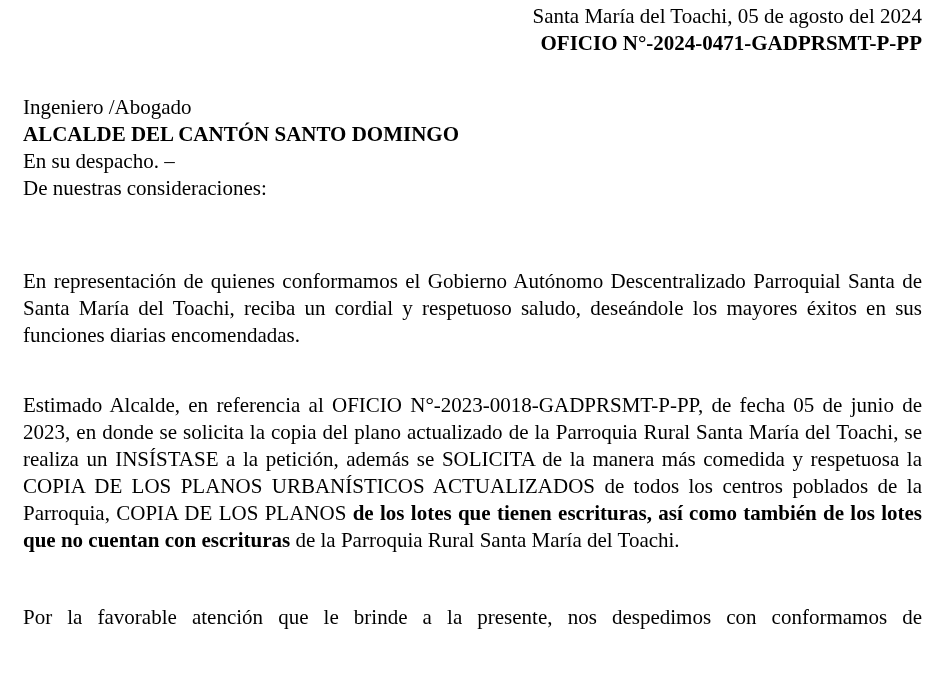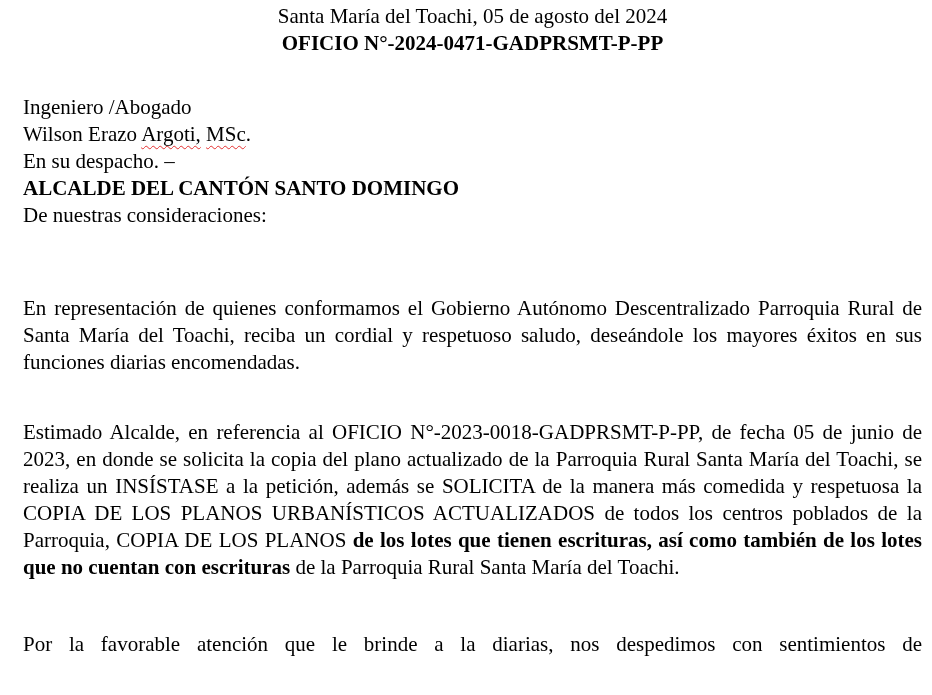--- a/index.html
+++ b/index.html
@@ -17,21 +17,21 @@
     color: #000000;
   }
   .page {
     box-sizing: border-box;
     width: 932px;
     height: 695px;
     padding: 3px 10px 0 23px;
     background: #ffffff;
   }
   .right-block {
-    text-align: center;
+    text-align: right;
   }
   .oficio-line {
     font-weight: bold;
   }
   .recipient-block {
     margin-top: 37px;
   }
   .role-line {
     font-weight: bold;
   }
@@ -66,26 +66,25 @@
 
 <div class="page">
 
   <div class="right-block">
     <p class="line">Santa María del Toachi, 05 de agosto del 2024</p>
     <p class="line oficio-line">OFICIO N°-2024-0471-GADPRSMT-P-PP</p>
   </div>
 
   <div class="recipient-block">
     <p class="line">Ingeniero /Abogado</p>
-    <p class="line"><span>Wilson Erazo </span><span class="misspell">Argoti,</span><span> </span><span class="misspell">MSc</span><span>.</span></p>
+    <p class="line role-line">ALCALDE DEL CANTÓN SANTO DOMINGO</p>
     <p class="line">En su despacho. –</p>
-    <p class="line role-line">ALCALDE DEL CANTÓN SANTO DOMINGO</p>
   </div>
 
   <p class="line salutation">De nuestras consideraciones:</p>
 
-  <p class="para para-1">En representación de quienes conformamos el Gobierno Autónomo Descentralizado Parroquia Rural de Santa María del Toachi, reciba un cordial y respetuoso saludo, deseándole los mayores éxitos en sus funciones diarias encomendadas.</p>
+  <p class="para para-1">En representación de quienes conformamos el Gobierno Autónomo Descentralizado Parroquial Santa de Santa María del Toachi, reciba un cordial y respetuoso saludo, deseándole los mayores éxitos en sus funciones diarias encomendadas.</p>
 
   <p class="para para-2"><span>Estimado Alcalde, en referencia al OFICIO N°-2023-0018-GADPRSMT-P-PP, de fecha 05 de junio de 2023, en donde se solicita la copia del plano actualizado de la Parroquia Rural Santa María del Toachi, se realiza un INSÍSTASE a la petición, además se SOLICITA de la manera más comedida y respetuosa la COPIA DE LOS PLANOS URBANÍSTICOS ACTUALIZADOS de todos los centros poblados de la Parroquia, COPIA DE LOS PLANOS </span><span class="bold-inline">de los lotes que tienen escrituras, así como también de los lotes que no cuentan con escrituras</span><span> de la Parroquia Rural Santa María del Toachi.</span></p>
 
-  <p class="para para-3">Por la favorable atención que le brinde a la diarias, nos despedimos con sentimientos de</p>
+  <p class="para para-3">Por la favorable atención que le brinde a la presente, nos despedimos con conformamos de</p>
 
 </div>
 
 </body></html>

